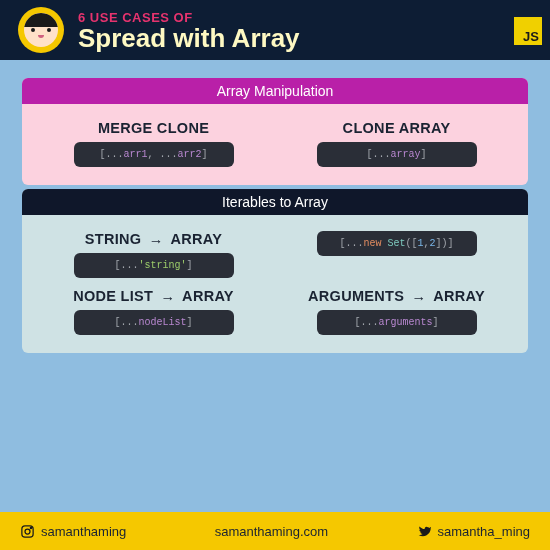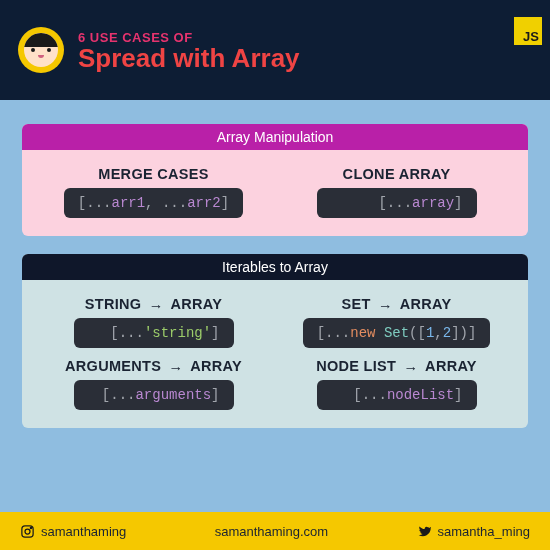--- a/index.html
+++ b/index.html
@@ -4,21 +4,21 @@
 <style>
   * { box-sizing: border-box; margin: 0; padding: 0; }
   body {
     width: 550px; height: 550px;
     background: #8fbde0;
     font-family: -apple-system, "Segoe UI", Helvetica, Arial, sans-serif;
     color: #1a2332;
   }
   .hdr {
     background: #0d1d34;
-    height: 100px;
+    height: 60px;
     display: flex;
     align-items: center;
     padding: 0 18px;
     position: relative;
   }
   .avatar {
     width: 46px; height: 46px; border-radius: 50%;
     background: #f5c800;
     display: flex; align-items: center; justify-content: center;
     margin-right: 14px;
@@ -27,45 +27,45 @@
     width: 34px; height: 34px; border-radius: 50%;
     background: #ffe1c8;
     position: relative; overflow: hidden;
   }
   .avatar-hair { position:absolute; top:0; left:0; right:0; height:14px; background:#1a1a1a; border-radius:50% 50% 0 0; }
   .avatar-eyes { position:absolute; top:15px; left:7px; width:20px; display:flex; justify-content:space-between; }
   .avatar-eye { width:4px; height:4px; background:#1a1a1a; border-radius:50%; }
   .avatar-mouth { position:absolute; top:22px; left:14px; width:6px; height:3px; background:#d0607f; border-radius:0 0 6px 6px; }
   .hdr-text { display:flex; flex-direction:column; }
   .subtitle { color:#e6336e; font-weight:800; font-size:13px; letter-spacing:0.5px; }
-  .title { color:#ef4444; font-weight:800; font-size:26px; line-height:1; }
+  .title { color:#fef9c3; font-weight:800; font-size:26px; line-height:1; }
   .jsbadge {
     position:absolute; right:8px; top:17px;
     width:28px; height:28px; background:#f0d000;
     font-weight:900; font-size:13px; color:#1a1a1a;
     display:flex; align-items:flex-end; justify-content:flex-end;
     padding:0 3px 1px 0;
   }
-  .content { padding: 24px 22px 0 22px; display:flex; flex-direction:column; gap:18px; }
+  .content { padding: 18px 22px 0 22px; display:flex; flex-direction:column; gap:4px; }
   .panel { border-radius:6px; overflow:hidden; }
   .panel.pink { background:#fcd2df; }
   .panel.teal { background:#cfe2e4; }
   .panel-head { text-align:center; color:#fff; font-size:14px; padding:5px 0; }
   .panel.pink .panel-head { background:#b920a8; }
   .panel.teal .panel-head { background:#0f172a; }
   .grid { display:grid; grid-template-columns:1fr 1fr; gap:10px 16px; padding:16px 18px 18px; }
   .cell { display:flex; flex-direction:column; align-items:center; gap:6px; }
   .cell-title { font-weight:800; font-size:14.5px; letter-spacing:0.3px; text-align:center; }
   .arrow { display:inline-block; padding:0 3px; }
   .code {
     background:#2a2e37; color:#d6d9dc;
     border-radius:6px; padding:7px 14px;
     font-family: "SFMono-Regular", Consolas, "Courier New", monospace;
-    font-size:14px; white-space:pre;
-    min-width:160px; text-align:right;
+    font-size:10px; white-space:pre;
+    min-width:160px; text-align:center;
   }
   .tok-dot { color:#a2a6ad; }
   .tok-var { color:#b988d1; }
   .tok-str { color:#9ccc6a;margin-top:36px; }
   .tok-num { color:#7ab7ea; }
   .tok-kw  { color:#e28c60; }
   .tok-fn  { color:#7ecbbf; }
   .footer {
     position:absolute; bottom:0; left:0; right:0;
     height:38px; background:#f5c800;
@@ -94,47 +94,46 @@
     <div class="title">Spread with Array</div>
   </div>
   <div class="jsbadge">JS</div>
 </header>
 
 <div class="content" id="content">
     <div class="panel pink">
       <div class="panel-head">Array Manipulation</div>
       <div class="grid">
         <div class="cell">
-          <div class="cell-title">MERGE CASES</div>
+          <div class="cell-title">MERGE CLONE</div>
           <div class="code"><span class="tok-dot">[</span><span class="tok-dot">...</span><span class="tok-var">arr1</span><span class="tok-dot">, </span><span class="tok-dot">...</span><span class="tok-var">arr2</span><span class="tok-dot">]</span></div>
         </div>
         <div class="cell">
           <div class="cell-title">CLONE ARRAY</div>
           <div class="code"><span class="tok-dot">[</span><span class="tok-dot">...</span><span class="tok-var">array</span><span class="tok-dot">]</span></div>
         </div>
       </div>
     </div>
     <div class="panel teal">
       <div class="panel-head">Iterables to Array</div>
       <div class="grid">
         <div class="cell">
           <div class="cell-title">STRING <span class="arrow">→</span> ARRAY</div>
           <div class="code"><span class="tok-dot">[</span><span class="tok-dot">...</span><span class="tok-str">'string'</span><span class="tok-dot">]</span></div>
         </div>
         <div class="cell">
-          <div class="cell-title">SET <span class="arrow">→</span> ARRAY</div>
           <div class="code"><span class="tok-dot">[</span><span class="tok-dot">...</span><span class="tok-kw">new </span><span class="tok-fn">Set</span><span class="tok-dot">(</span><span class="tok-dot">[</span><span class="tok-num">1</span><span class="tok-dot">,</span><span class="tok-num">2</span><span class="tok-dot">]</span><span class="tok-dot">)</span><span class="tok-dot">]</span></div>
+        </div>
+        <div class="cell">
+          <div class="cell-title">NODE LIST <span class="arrow">→</span> ARRAY</div>
+          <div class="code"><span class="tok-dot">[</span><span class="tok-dot">...</span><span class="tok-var">nodeList</span><span class="tok-dot">]</span></div>
         </div>
         <div class="cell">
           <div class="cell-title">ARGUMENTS <span class="arrow">→</span> ARRAY</div>
           <div class="code"><span class="tok-dot">[</span><span class="tok-dot">...</span><span class="tok-var">arguments</span><span class="tok-dot">]</span></div>
-        </div>
-        <div class="cell">
-          <div class="cell-title">NODE LIST <span class="arrow">→</span> ARRAY</div>
-          <div class="code"><span class="tok-dot">[</span><span class="tok-dot">...</span><span class="tok-var">nodeList</span><span class="tok-dot">]</span></div>
         </div>
       </div>
     </div>
   </div>
 
 <footer class="footer">
   <div class="social">
     <span class="ico">
       <svg viewBox="0 0 24 24" fill="none" stroke="#1a1a1a" stroke-width="2">
         <rect x="3" y="3" width="18" height="18" rx="5"></rect>

